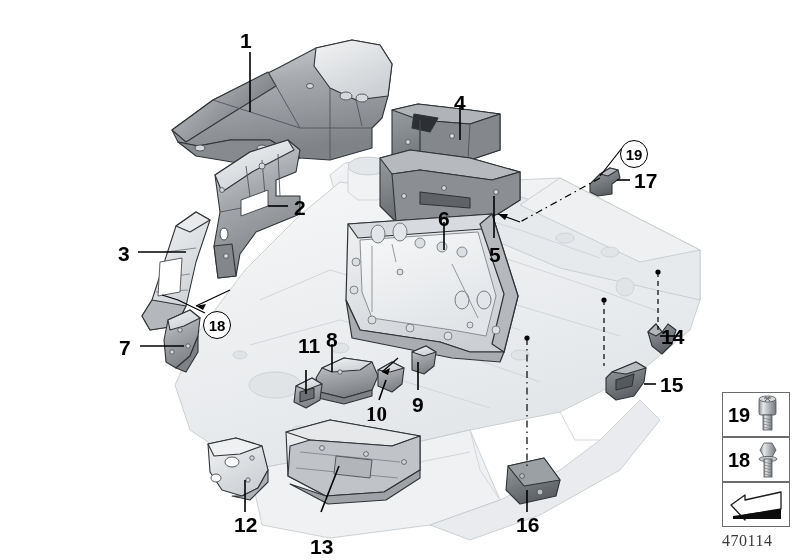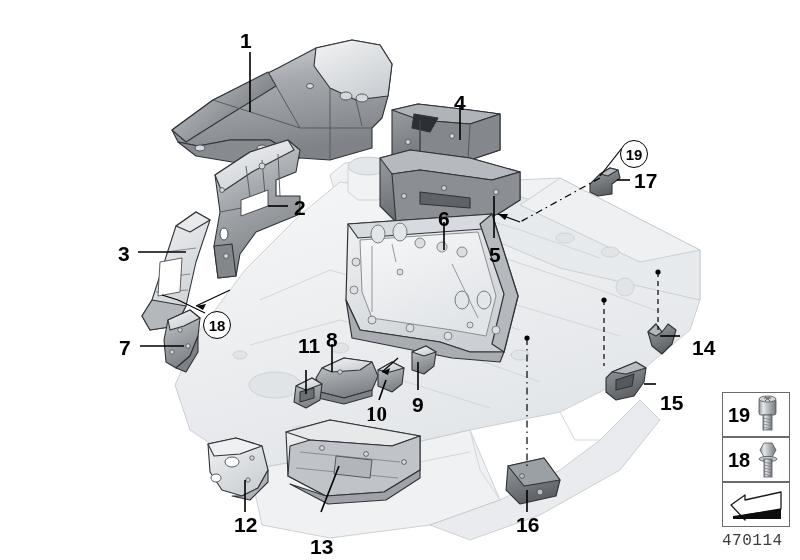--- a/index.html
+++ b/index.html
@@ -11,21 +11,21 @@
        font-weight:bold;color:#000;line-height:1;white-space:nowrap;}
   .lbl-big{font-size:21px;}
   .circmark{position:absolute;width:26px;height:26px;border:1.6px solid #000;
             border-radius:50%;background:#fff;
             display:flex;align-items:center;justify-content:center;
             font-weight:bold;font-size:15px;color:#000;
             font-family:"Liberation Sans",sans-serif;}
   .legend{position:absolute;border:1px solid #6b6b6b;background:#fff;box-sizing:border-box;}
   .legend-num{position:absolute;font-weight:bold;font-size:20px;color:#000;
               font-family:"Liberation Sans",sans-serif;}
-  .figcode{position:absolute;font-family:Liberation Mono, monospace;
+  .figcode{position:absolute;font-family:Liberation Serif, serif;
            font-size:16px;color:#3b3b3b;letter-spacing:.5px;}
 </style>
 </head>
 <body>
 
 <div id="stage">
 
   <svg id="diagram" viewBox="0 0 800 560">
     <defs>
       <linearGradient id="gMet" x1="0" y1="0" x2="0.3" y2="1">
@@ -373,22 +373,22 @@
   <div class="lbl lbl-big" style="left:454px;top:92px;">4</div>
   <div class="lbl lbl-big" style="left:489px;top:244px;">5</div>
   <div class="lbl lbl-big" style="left:438px;top:208px;">6</div>
   <div class="lbl lbl-big" style="left:119px;top:337px;">7</div>
   <div class="lbl lbl-big" style="left:326px;top:329px;">8</div>
   <div class="lbl lbl-big" style="left:412px;top:394px;">9</div>
   <div class="lbl lbl-big" style="left:366px;top:404px;font-family:Liberation Serif, serif;">10</div>
   <div class="lbl lbl-big" style="left:298px;top:335px;">11</div>
   <div class="lbl lbl-big" style="left:234px;top:514px;text-align:center;">12</div>
   <div class="lbl lbl-big" style="left:310px;top:536px;">13</div>
-  <div class="lbl lbl-big" style="left:692px;top:326px;margin-top:11px;">14</div>
-  <div class="lbl lbl-big" style="left:660px;top:392px;text-align:right;">15</div>
+  <div class="lbl lbl-big" style="left:661px;top:326px;">14</div>
+  <div class="lbl lbl-big" style="left:660px;top:374px;text-align:right;">15</div>
   <div class="lbl lbl-big" style="left:516px;top:514px;">16</div>
   <div class="lbl lbl-big" style="left:634px;top:170px;">17</div>
 
   <div class="circmark" style="left:203px;top:311px;">18</div>
   <div class="circmark" style="left:620px;top:140px;">19</div>
 
   <div class="legend" style="left:722px;top:392px;width:68px;height:45px;">
     <div class="legend-num" style="left:5px;top:11px;">19</div>
     <svg width="68" height="45" style="position:absolute;left:0;top:0;">
       <rect x="36" y="6" width="17" height="16" rx="2" fill="url(#gBolt)" stroke="#4d5155" stroke-width="0.8"></rect>

